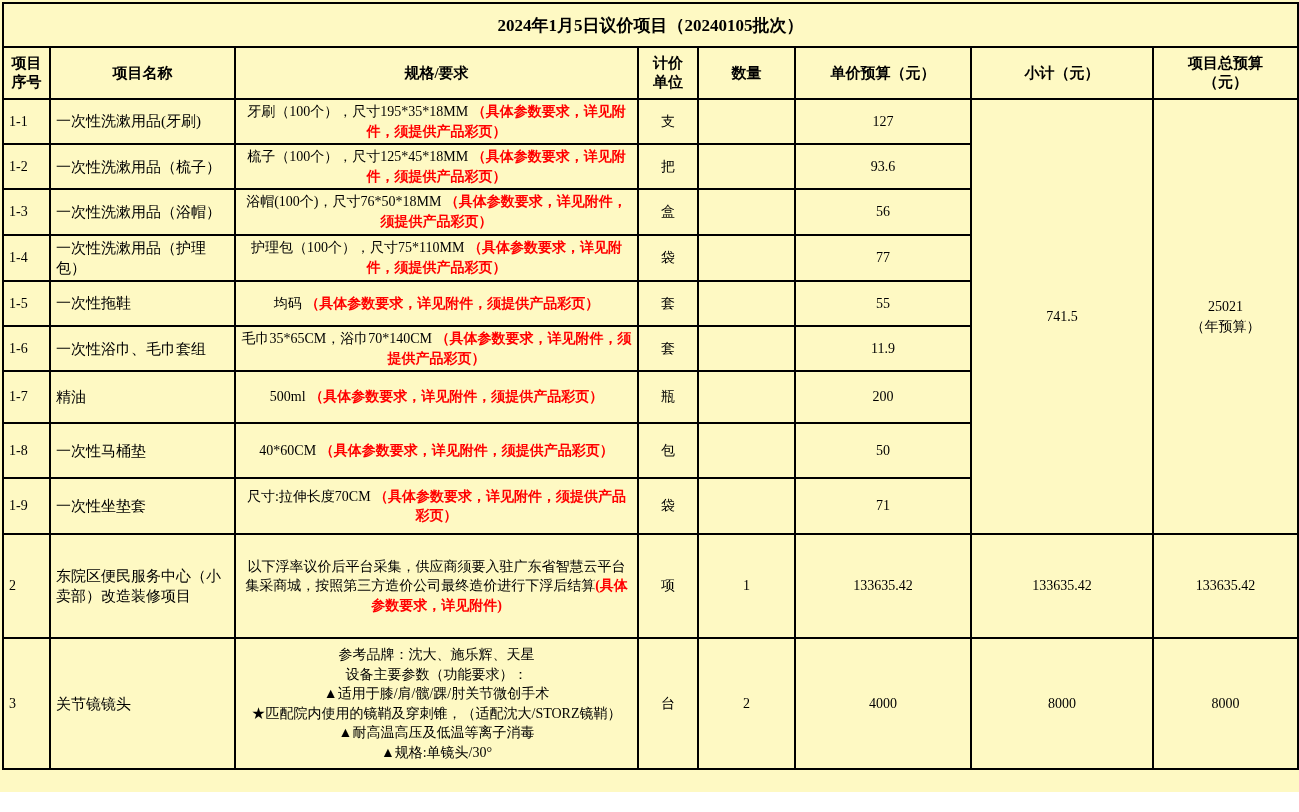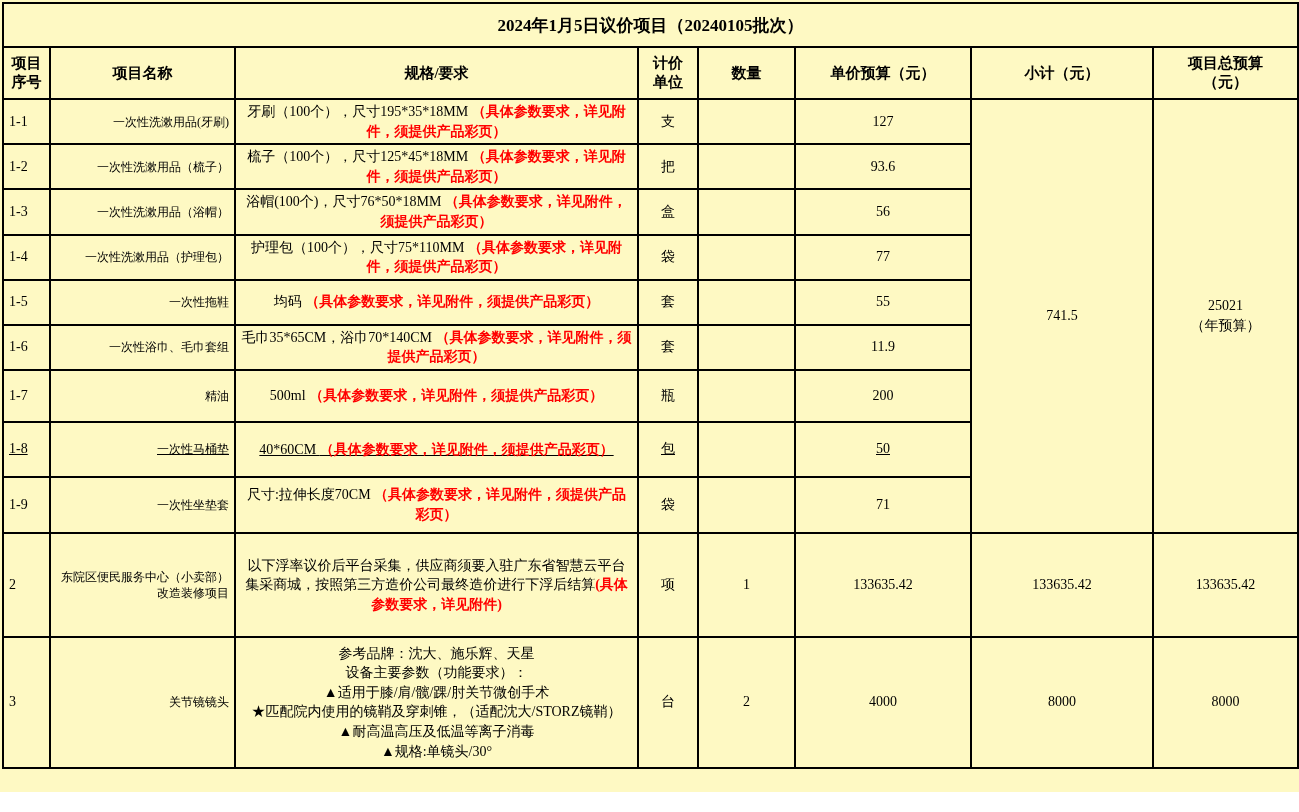--- a/index.html
+++ b/index.html
@@ -35,21 +35,21 @@
   }
   table.pricing th {
     font-size: 15px;
     font-weight: bold;
     text-align: center;
     white-space: pre-line;
     line-height: 1.25;
     height: 46px;
   }
   .c-id   { text-align: left;  font-size: 14px; }
-  .c-name { text-align: right;  font-size: 12px; line-height: 1.35; }
+  .c-name { text-align: left;  font-size: 15px; line-height: 1.35; }
   .c-spec { text-align: center;  font-size: 14px; line-height: 1.4; }
   .c-unit, .c-qty, .c-price, .c-num, .c-merge {
     text-align: center;
     font-size: 14px;
   }
   .c-merge { line-height: 1.4; }
   .red {
     color: #ff0000;
     font-weight: bold;
   }
@@ -142,21 +142,21 @@
           <td class="c-price">11.9</td>
         </tr>
         <tr style="height: 52px;">
           <td class="c-id">1-7</td>
           <td class="c-name">精油</td>
           <td class="c-spec"><span>500ml </span><span class="red">（具体参数要求，详见附件，须提供产品彩页）</span></td>
           <td class="c-unit">瓶</td>
           <td class="c-qty"></td>
           <td class="c-price">200</td>
         </tr>
-        <tr style="height: 55px; text-decoration: underline;">
+        <tr style="height: 55px;">
           <td class="c-id">1-8</td>
           <td class="c-name">一次性马桶垫</td>
           <td class="c-spec"><span>40*60CM </span><span class="red">（具体参数要求，详见附件，须提供产品彩页）</span></td>
           <td class="c-unit">包</td>
           <td class="c-qty"></td>
           <td class="c-price">50</td>
         </tr>
         <tr style="height: 56px;">
           <td class="c-id">1-9</td>
           <td class="c-name">一次性坐垫套</td>

